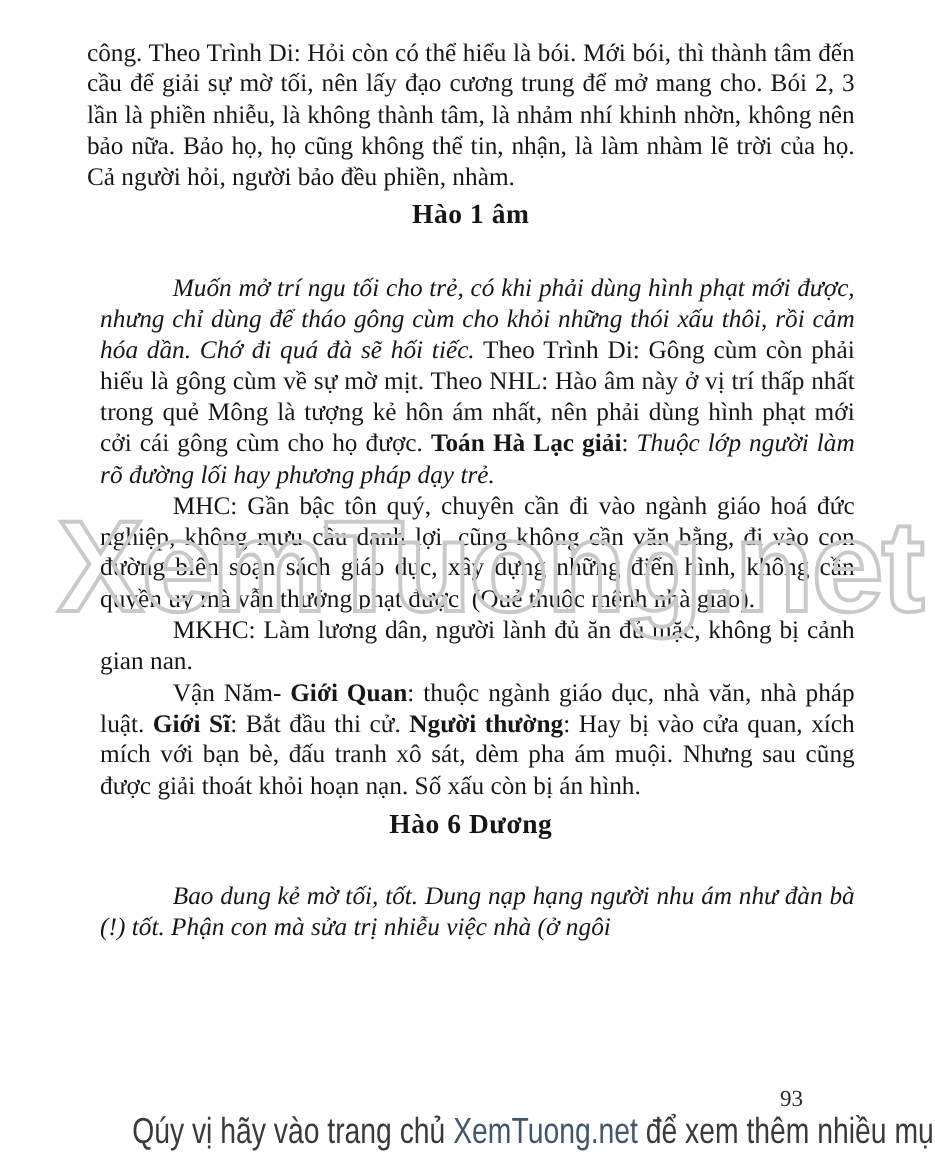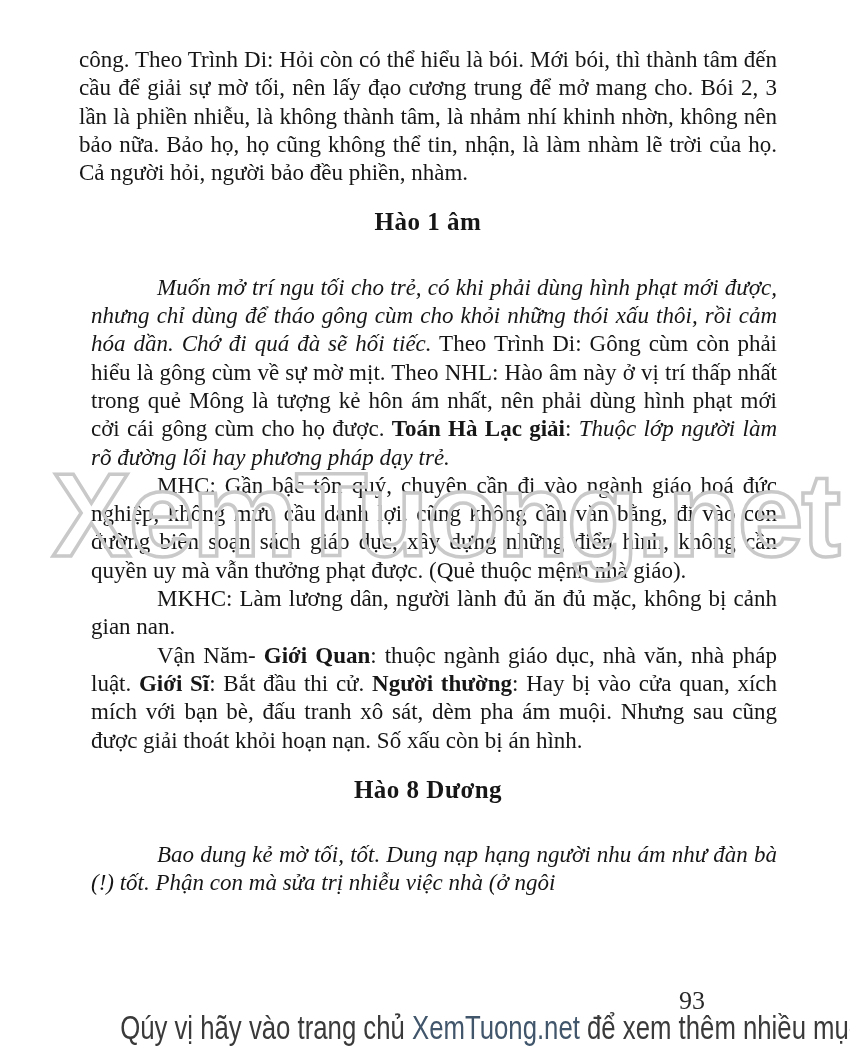--- a/index.html
+++ b/index.html
@@ -6,55 +6,55 @@
   body {
     width:850px; height:1049px;
     background:#ffffff;
     position:relative;
     overflow:hidden;
     font-family:"Liberation Serif", serif;
     color:#161616;
   }
   .page-text {
     position:absolute;
-    left:79px; top:46px;
+    left:79px; top:34px;
     width:698px;
     font-size:23px;
     line-height:28.3px;
     text-align:justify;
     z-index:1;
   }
   .page-text p { margin:0; }
   .page-text p.indent { text-indent:66px;margin-left:12px; }
   .run.italic { font-style:italic; }
   .run.bold   { font-weight:bold; }
   h3.section-heading {
     font-size:25px;
     font-weight:bold;
     text-align:center;
-    margin:21px 0 37px 0;
+    margin:7px 0 37px 0;
     letter-spacing:0.5px;
   }
   .watermark {
     position:absolute;
     top:447px; left:52px;
     font-family:"Liberation Sans", sans-serif;
     font-weight:bold;
     font-size:118px;
     letter-spacing:-2px;
     white-space:nowrap;
     color:transparent;
     -webkit-text-stroke:3.5px #c9c9c9;
     z-index:3;
     pointer-events:none;
   }
   .page-number {
     position:absolute;
-    left:679px; top:986px;
-    font-size:26px;
+    left:709px; top:986px;
+    font-size:21px;
     color:#2a2a2a;
     z-index:2;
   }
   .footer {
     position:absolute;
     left:0; right:0; bottom:2px;
     text-align:center;
     z-index:4;
   }
   .footer-inner {
@@ -73,21 +73,21 @@
 
 <div class="scanned-page">
 
   <div class="page-text">
       <p><span class="run normal">công. Theo Trình Di: Hỏi còn có thể hiểu là bói. Mới bói, thì thành tâm đến cầu để giải sự mờ tối, nên lấy đạo cương trung để mở mang cho. Bói 2, 3 lần là phiền nhiễu, là không thành tâm, là nhảm nhí khinh nhờn, không nên bảo nữa. Bảo họ, họ cũng không thể tin, nhận, là làm nhàm lẽ trời của họ. Cả người hỏi, người bảo đều phiền, nhàm.</span></p>
       <h3 class="section-heading">Hào 1 âm</h3>
       <p class="indent"><span class="run italic">Muốn mở trí ngu tối cho trẻ, có khi phải dùng hình phạt mới được, nhưng chỉ dùng để tháo gông cùm cho khỏi những thói xấu thôi, rồi cảm hóa dần. Chớ đi quá đà sẽ hối tiếc.</span><span class="run normal"> Theo Trình Di: Gông cùm còn phải hiểu là gông cùm về sự mờ mịt. Theo NHL: Hào âm này ở vị trí thấp nhất trong quẻ Mông là tượng kẻ hôn ám nhất, nên phải dùng hình phạt mới cởi cái gông cùm cho họ được. </span><span class="run bold">Toán Hà Lạc giải</span><span class="run normal">: </span><span class="run italic">Thuộc lớp người làm rõ đường lối hay phương pháp dạy trẻ.</span></p>
       <p class="indent"><span class="run normal">MHC: Gần bậc tôn quý, chuyên cần đi vào ngành giáo hoá đức nghiệp, không mưu cầu danh lợi. cũng không cần văn bằng, đi vào con đường biên soạn sách giáo dục, xây dựng những điển hình, không cần quyền uy mà vẫn thưởng phạt được. (Quẻ thuộc mệnh nhà giáo).</span></p>
       <p class="indent"><span class="run normal">MKHC: Làm lương dân, người lành đủ ăn đủ mặc, không bị cảnh gian nan.</span></p>
       <p class="indent"><span class="run normal">Vận Năm- </span><span class="run bold">Giới Quan</span><span class="run normal">: thuộc ngành giáo dục, nhà văn, nhà pháp luật. </span><span class="run bold">Giới Sĩ</span><span class="run normal">: Bắt đầu thi cử. </span><span class="run bold">Người thường</span><span class="run normal">: Hay bị vào cửa quan, xích mích với bạn bè, đấu tranh xô sát, dèm pha ám muội. Nhưng sau cũng được giải thoát khỏi hoạn nạn. Số xấu còn bị án hình.</span></p>
-      <h3 class="section-heading">Hào 8 Dương</h3>
+      <h3 class="section-heading">Hào 6 Dương</h3>
       <p class="indent"><span class="run italic">Bao dung kẻ mờ tối, tốt. Dung nạp hạng người nhu ám như đàn bà (!) tốt. Phận con mà sửa trị nhiễu việc nhà (ở ngôi</span></p>
     </div>
 
   <div class="watermark">XemTuong.net</div>
 
   <div class="page-number">93</div>
 
   <div class="footer">
     <span class="footer-inner"><span>Qúy vị hãy vào trang chủ </span><span class="footer-link">XemTuong.net</span><span> để xem thêm nhiều mục hay khác</span></span>
   </div>

